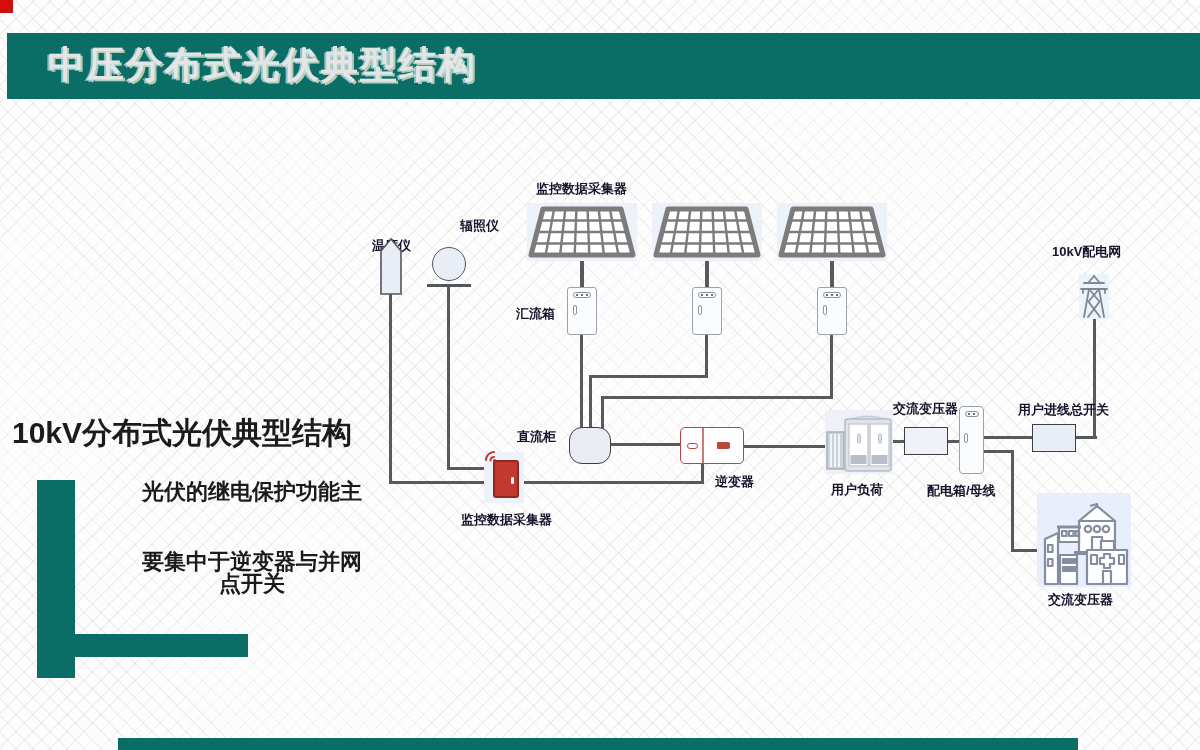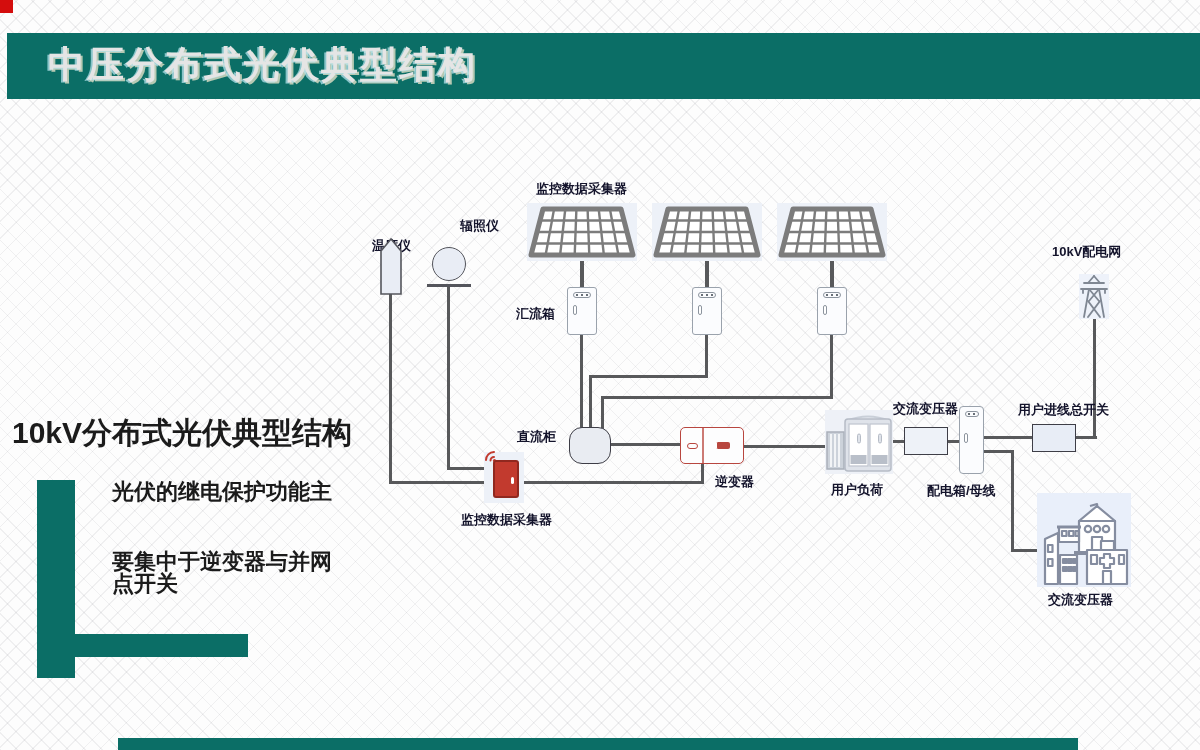--- a/index.html
+++ b/index.html
@@ -22,21 +22,21 @@
     color:#e5e5e5; font-size:37px; font-weight:bold; letter-spacing:2px;
     text-shadow:-2px 1px 0 rgba(180,225,235,.75), 2px 2px 0 rgba(242,232,205,.75);
     white-space:nowrap;
   }
   .footer-bar { left:118px; top:738px; width:960px; height:12px; background:#0b6e66; }
 
   
   .left-heading { left:12px; top:413px; font-size:30px; font-weight:bold; color:#1b1b1b; white-space:nowrap; }
   .l-vert { left:37px; top:480px; width:38px; height:198px; background:#0b6e66; }
   .l-horz { left:75px; top:634px; width:173px; height:23px; background:#0b6e66; }
-  .body-line { left:112px; width:280px; font-size:22px; font-weight:bold; color:#1b1b1b; white-space:nowrap; }
+  .body-line { left:112px; width:280px; font-size:22px; font-weight:bold; color:#1b1b1b; white-space:nowrap;text-align:center; }
 
   
   .lbl { font-size:13px; font-weight:bold; color:#13132b; white-space:nowrap; }
 
   
   .ln { background:#58595b; }
 
   
   .tile { background:#edf1f8; }
   .cab {

